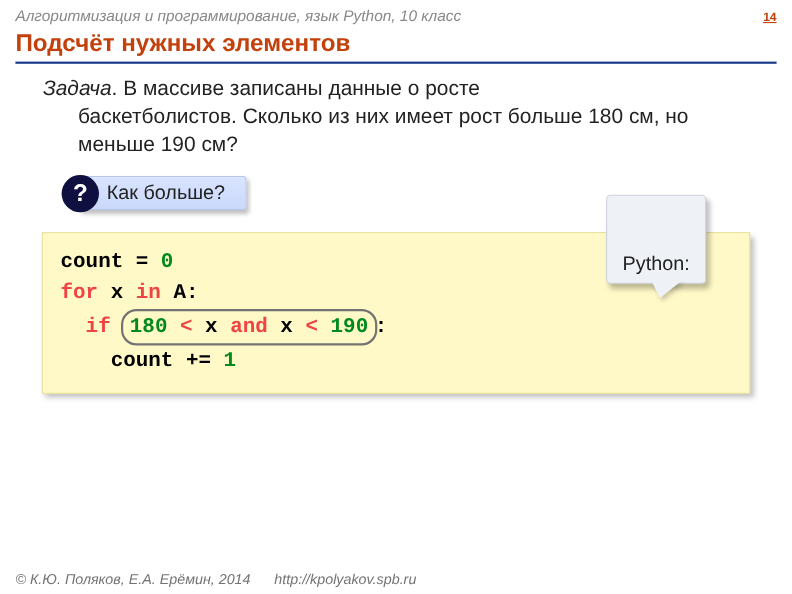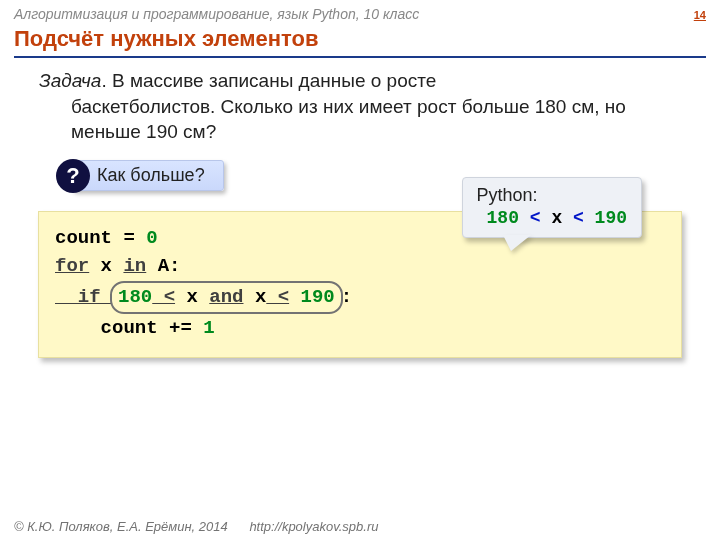--- a/index.html
+++ b/index.html
@@ -81,21 +81,21 @@
     border: 1px solid #e8e0a0;
     box-shadow: 3px 4px 5px rgba(0,0,0,0.25);
     padding: 12px 16px 14px 16px;
     font-family: "Courier New", monospace;
     font-size: 19px;
     font-weight: bold;
     line-height: 1.5;
     color: #000;
     white-space: pre;
   }
-  .kw { color: #404040; text-decoration: underline; }
+  .kw { color: #ef4444; }
   .num { color: #008a1e; }
   .cond-circle {
     display: inline-block;
     border: 2px solid #737373;
     border-radius: 14px;
     padding: 0 6px 1px 6px;
     margin: 0 -2px;
   }
   .callout {
     position: absolute;
@@ -103,21 +103,21 @@
     right: 40px;
     background: #eef1f6;
     border: 1px solid #cfd4dd;
     border-radius: 4px;
     box-shadow: 3px 4px 5px rgba(0,0,0,0.25);
     padding: 6px 14px 6px 14px;
     font-size: 18px;
     line-height: 1.3;
     z-index: 3;
   }
-  .callout .py-label { color: #222; font-family: Arial; }
+  .callout .py-label { color: #222; font-family: Arial; margin-top: 44px; }
   .callout .py-expr {
     font-family: "Courier New", monospace;
     font-weight: bold;
     padding-left: 10px;
   }
   .callout .py-expr .num { color: #008a1e; }
   .callout .py-expr .op { color: #0015c7; }
   .callout-tail {
     position: absolute;
     left: 40px;
@@ -155,21 +155,20 @@
 
 <div class="question-row">
   <div class="q-circle">?</div>
   <div class="q-box">Как больше?</div>
 </div>
 
 <div class="code-area">
 
   <div class="callout">
     <div class="py-label">Python:</div>
-    <div class="py-expr"><span class="num">180</span><span class="op"> &lt; </span><span>x</span><span class="op"> &lt; </span><span class="num">190</span></div>
     <div class="callout-tail"></div>
   </div>
 
   <div class="code-block"><span>count</span> <span>=</span> <span class="num">0</span>
 <span class="kw">for</span><span> x </span><span class="kw">in</span><span> A:</span>
 <span class="kw">  if </span><span class="cond-circle"><span class="num">180</span><span class="kw"> &lt;</span><span> x </span><span class="kw">and</span><span> x</span><span class="kw"> &lt;</span> <span class="num">190</span></span><span>:</span>
 <span>    count</span> <span>+=</span> <span class="num">1</span></div>
 </div>
 
 <div class="footer">

